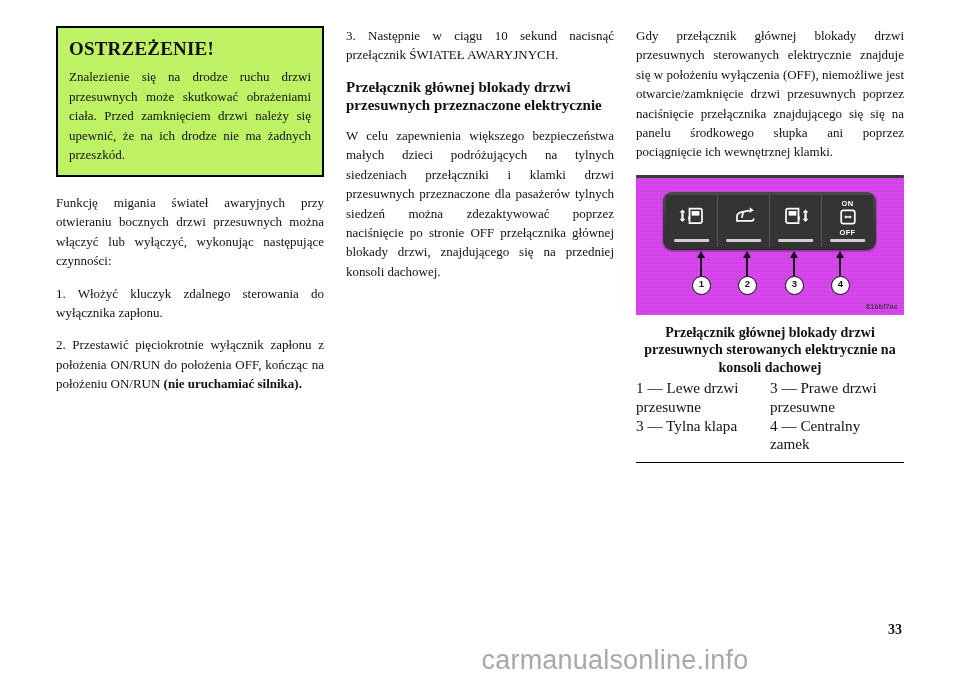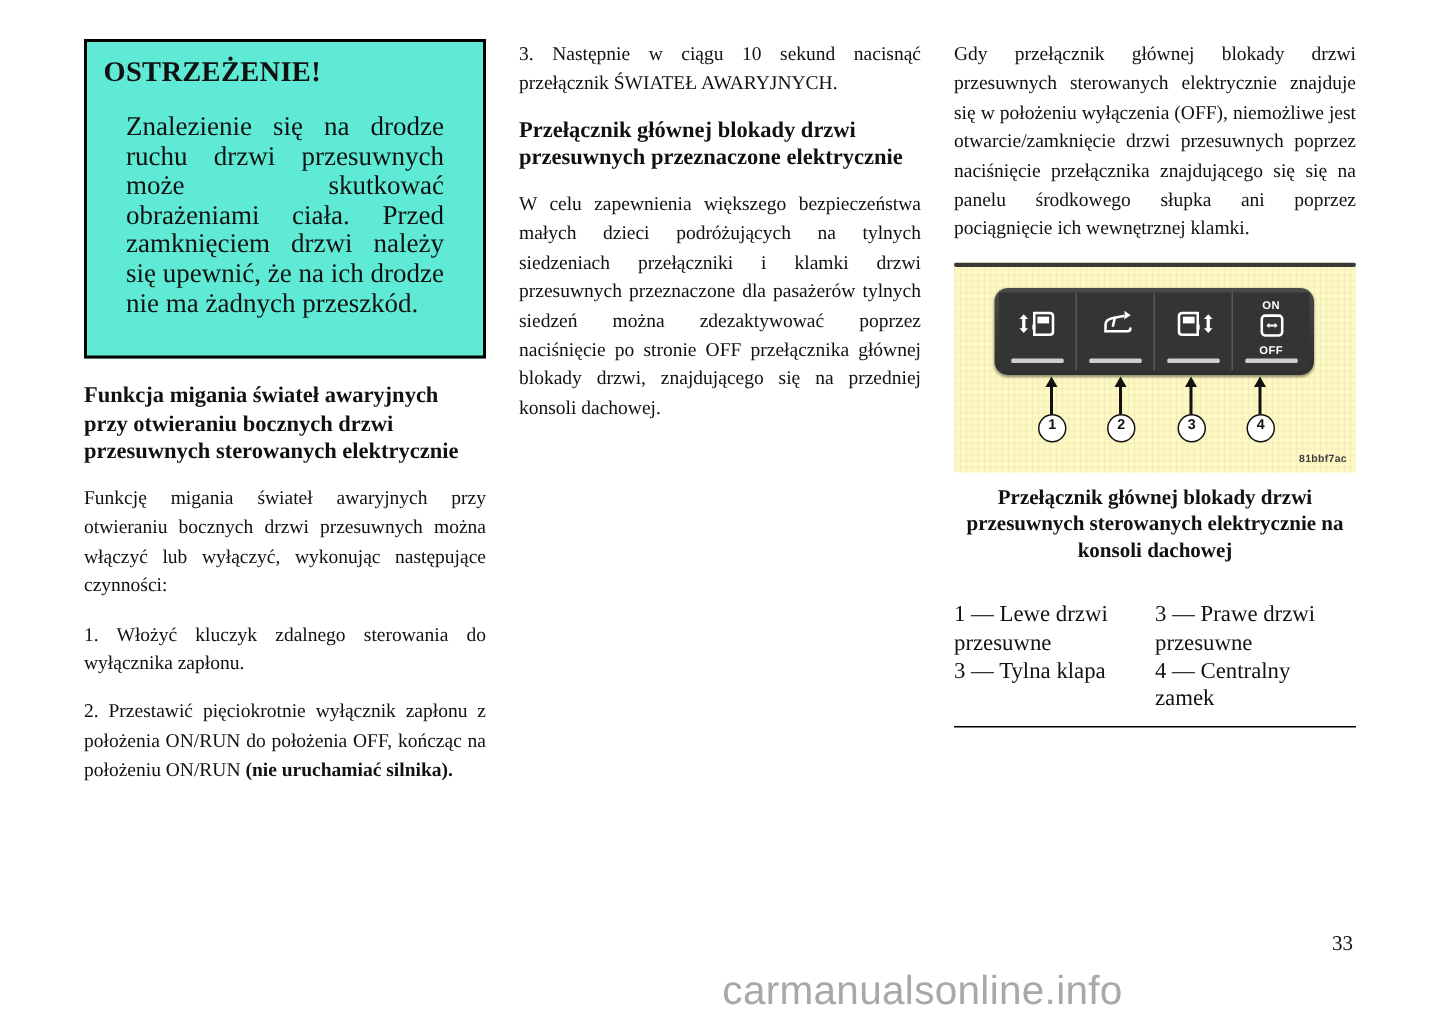--- a/index.html
+++ b/index.html
@@ -49,45 +49,45 @@
     line-height: 18.6px;
     font-weight: bold;
     text-align: left;
   }
 
   
   .warning-box {
     border: 2.2px solid #000000;
     padding: 9px 11px 10px 11px;
     margin-bottom: 16px;
-    background: #5eead4;
+    background: #bef264;
   }
   .warning-title {
     font-size: 19px;
     font-weight: bold;
     line-height: 23px;
     margin: 0 0 7px 0;
     letter-spacing: 0.2px;
   }
   .warning-text {
-    margin: 15px;
-    font-size: 18px;
+    margin: 0;
+    font-size: 13px;
     line-height: 19.6px;
     text-align: justify;
   }
 
   
   .figure-wrap {
     margin-top: 6px;
   }
   .figure {
     position: relative;
     width: 268px;
     height: 140px;
-    background: #fef9c3;
+    background: #d946ef;
     overflow: hidden;
   }
   .fig-noise {
     position: absolute;
     inset: 0;
     background-image:
       linear-gradient(to right, rgba(0,0,0,0.045) 1px, transparent 1px),
       linear-gradient(to bottom, rgba(0,0,0,0.045) 1px, transparent 1px);
     background-size: 4px 4px;
   }
@@ -187,21 +187,21 @@
   .fig-caption {
     margin: 9px 0 0 0;
     text-align: center;
     font-size: 14px;
     line-height: 17.5px;
     font-weight: bold;
   }
 
   
   .legend {
-    margin-top: 25px;
+    margin-top: 3px;
     width: 100%;
     border-collapse: collapse;
     font-family: Liberation Serif, serif;
   }
   .legend td {
     font-size: 15.2px;
     line-height: 18.6px;
     vertical-align: top;
     padding: 0 6px 0 0;
     width: 50%;
@@ -211,21 +211,21 @@
     border-top: 1.6px solid #000;
     width: 100%;
   }
 
   
   .page-number {
     position: absolute;
     right: 58px;
     bottom: 40px;
     font-size: 14px;
-    font-weight: normal;
+    font-weight: bold;
     color: #111;
   }
 
   
   .watermark {
     position: absolute;
     left: 0;
     right: 0;
     bottom: 2px;
     text-align: center;
@@ -244,21 +244,20 @@
 
 <div class="page">
 
   <div class="col col-1">
 
     <div class="warning-box">
       <div class="warning-title">OSTRZEŻENIE!</div>
       <p class="warning-text">Znalezienie się na drodze ruchu drzwi przesuwnych może skutkować obrażeniami ciała. Przed zamknięciem drzwi należy się upewnić, że na ich drodze nie ma żadnych przeszkód.</p>
     </div>
 
-    <h3 class="head">Funkcja migania świateł awaryjnych przy otwieraniu bocznych drzwi przesuwnych sterowanych elektrycznie</h3>
 
 
     <p class="body">Funkcję migania świateł awaryjnych przy otwieraniu bocznych drzwi przesuwnych można włączyć lub wyłączyć, wykonując następujące czynności:</p>
 
     <p class="body">1. Włożyć kluczyk zdalnego sterowania do wyłącznika zapłonu.</p>
 
     <p class="body"><span>2. Przestawić pięciokrotnie wyłącznik zapłonu z położenia ON/RUN do położenia OFF, kończąc na położeniu ON/RUN </span><b class="bold">(nie uruchamiać silnika).</b></p>
 
   </div>
 

